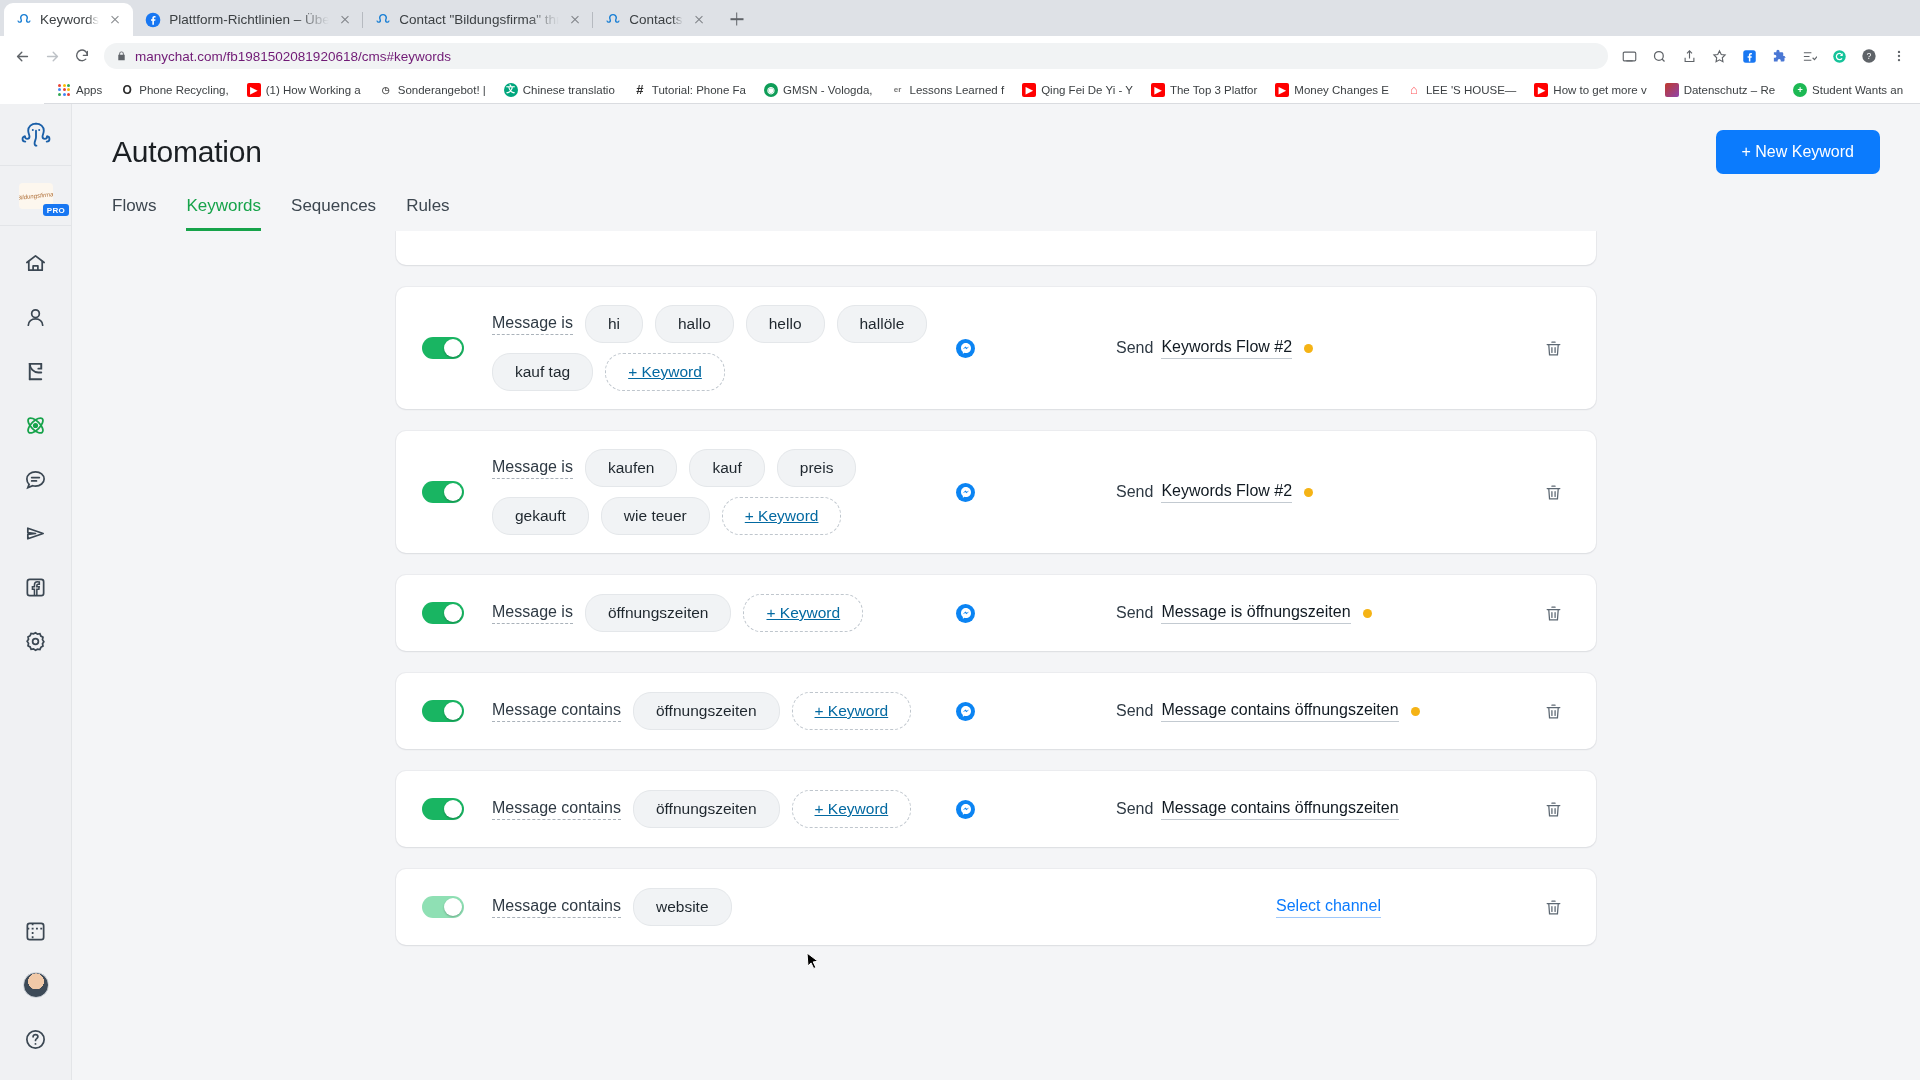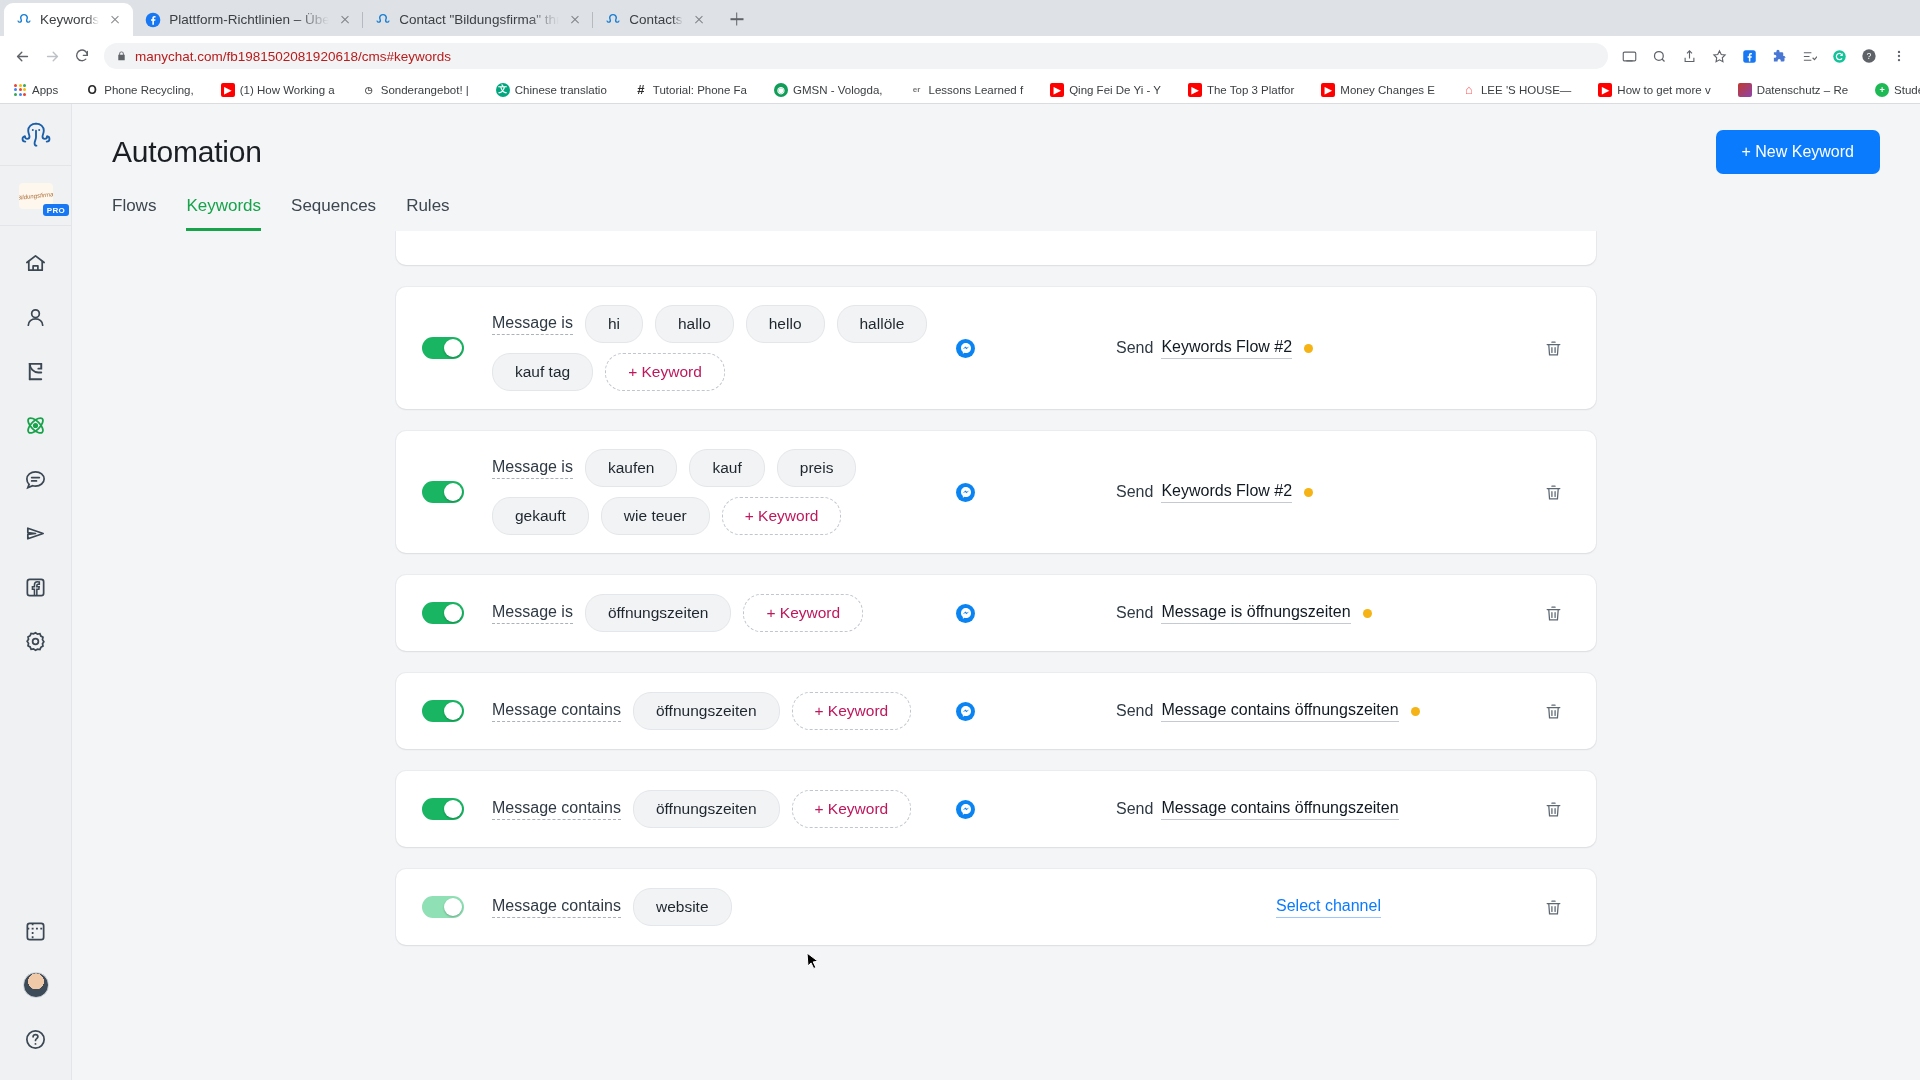--- a/index.html
+++ b/index.html
@@ -58,29 +58,30 @@
   .toolbar {
     height: 40px; background: #ffffff; display: flex; align-items: center;
     gap: 2px; padding: 0 8px; flex: 0 0 40px;
   }
   .navbtn { width: 28px; height: 28px; display:flex; align-items:center; justify-content:center; }
   .omnibox {
     flex: 1 1 auto; height: 26px; background: #f1f3f4; border-radius: 13px;
     display: flex; align-items: center; gap: 8px; padding: 0 12px;
     margin: 0 6px; font-size: 13px; color: #202124; max-width: 1640px;
   }
-  .omnibox .url { color: #b91c1c; font-size: 13.5px; white-space: nowrap; }
+  .omnibox .url { color: #701a75; font-size: 13.5px; white-space: nowrap; }
   .toolbar-icons { display: flex; align-items: center; gap: 4px; }
   .ticon { width: 26px; height: 26px; display:flex; align-items:center; justify-content:center; }
 
   
   .bookmarks {
     height: 28px; background: #ffffff; display: flex; align-items: center;
-    gap: 13px; padding: 0 6px; flex: 0 0 28px; border-bottom: 1px solid #dadce0;
+    gap: 4px; padding: 0 6px; flex: 0 0 28px; border-bottom: 1px solid #dadce0;
     overflow: hidden;
+    margin-left: 44px;
   }
   .bm { display:flex; align-items:center; gap:5px; padding: 0 7px; height: 24px;
         font-size: 11.5px; color: #3c4043; white-space: nowrap; border-radius: 4px; }
   .bm-ico { width: 14px; height: 14px; flex:0 0 14px; border-radius: 2px;
             display:flex; align-items:center; justify-content:center;
             font-size: 9px; color:#fff; font-weight: bold; }
   .apps-grid { width: 14px; height: 14px; display:grid; grid-template-columns: repeat(3,3px);
                grid-template-rows: repeat(3,3px); gap: 1.5px; justify-content:center; align-content:center; }
   .apps-grid i { display:block; width:3px; height:3px; border-radius:50%; }
 
@@ -140,21 +141,21 @@
             position: relative; flex: 0 0 42px; margin-right: 28px; cursor:pointer; }
   .toggle::after { content:""; position:absolute; top:2px; right:2px; width:18px; height:18px;
                    border-radius:50%; background:#fff; box-shadow: 0 1px 2px rgba(0,0,0,.25); }
   .toggle.faded { background:#8fe0b4; }
 
   .cond-area { flex: 1 1 auto; display:flex; flex-wrap: wrap; align-items:center; gap: 10px 12px; min-width: 0; }
   .cond-label { font-size: 16px; color:#2f3a44; border-bottom: 1px dashed #aab2ba; padding-bottom: 2px;
                 cursor: pointer; white-space: nowrap; }
   .chip { background:#f1f3f5; border: 1px solid #e4e7ea; border-radius: 18px;
           padding: 9px 22px; font-size: 15.5px; color:#1f272e; white-space: nowrap; cursor: pointer; }
-  .chip.add { background:#fff; border: 1.5px dashed #bfc6cd; color:#be185d; }
+  .chip.add { background:#fff; border: 1.5px dashed #bfc6cd; color:#0369a1;text-decoration:underline; }
 
   .mid-icon { flex: 0 0 auto; width: 160px; display:flex; }
   .fb-circle { width: 19px; height: 19px; border-radius: 50%; background:#0b84f3;
                display:flex; align-items:center; justify-content:center; }
 
   .action-area { flex: 0 0 auto; width: 420px; display:flex; align-items:center; gap: 8px; }
   .send-word { font-size: 16px; color:#2f3a44; white-space: nowrap; }
   .flow-link { font-size: 16px; color:#111a22; border-bottom: 1px solid #c3cad1;
                padding-bottom: 2px; cursor: pointer; white-space: nowrap; }
   .dot-warn { width: 9px; height: 9px; border-radius: 50%; background:#f5b315; flex:0 0 9px; margin-left: 4px; }

